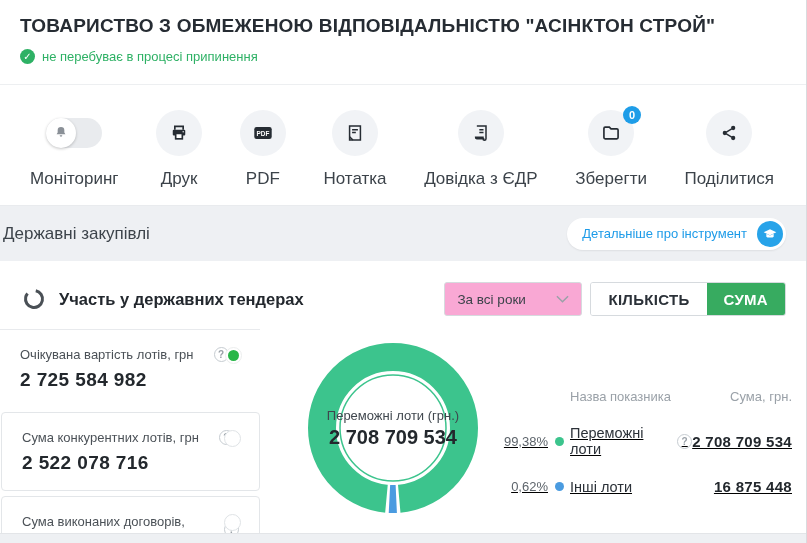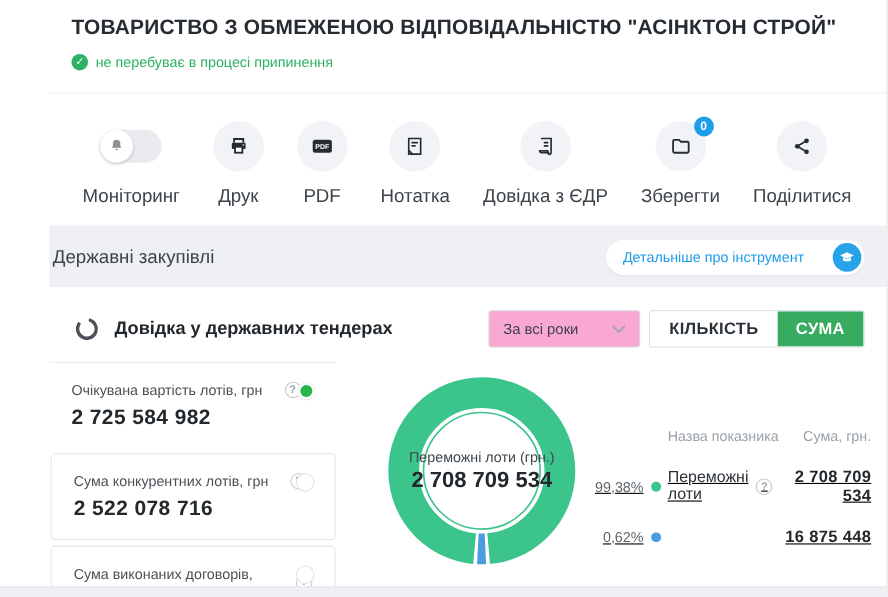--- a/index.html
+++ b/index.html
@@ -1,38 +1,38 @@
 <!DOCTYPE html>
 <html><head>
 <meta charset="utf-8">
 <style>
   * { margin:0; padding:0; box-sizing:border-box; }
   body { background:#fff; font-family:"Liberation Sans", sans-serif; }
-  .page { position:relative; width:807px; height:543px; background:#fff; overflow:hidden; border-right:1px solid #d9dbde;padding-left:45px; }
+  .page { position:relative; width:807px; height:543px; background:#fff; overflow:hidden; border-right:1px solid #d9dbde; }
 
   
   .header { height:85px; padding:15px 20px 0; border-bottom:1px solid #edeff1; }
   .title { font-size:19px; font-weight:bold; color:#262c33; letter-spacing:.2px; }
   .status { margin-top:12px; display:flex; align-items:center; gap:7px; font-size:13px; color:#2eb165; }
   .check { width:15px; height:15px; border-radius:50%; background:#2eb165; color:#fff; font-size:10px; line-height:15px; text-align:center; flex-shrink:0; }
 
   
   .toolbar { display:flex; justify-content:space-between; align-items:flex-start; padding:25px 32px 0 30px; height:121px; border-bottom:1px solid #e9ebee; }
   .tool { display:flex; flex-direction:column; align-items:center; cursor:pointer; }
   .tool-iconwrap { height:46px; display:flex; align-items:center; justify-content:center; position:relative; }
   .circle { width:46px; height:46px; border-radius:50%; background:#f1f3f6; display:flex; align-items:center; justify-content:center; color:#262c33; }
   .tool-label { margin-top:13px; font-size:17px; color:#3c434a; white-space:nowrap; }
   .toggle { width:56px; height:30px; border-radius:15px; background:#e9ebee; position:relative; }
   .knob { position:absolute; left:0; top:0; width:30px; height:30px; border-radius:50%; background:#fff; box-shadow:0 1px 3px rgba(0,0,0,.22); display:flex; align-items:center; justify-content:center; color:#8a9097; }
   .badge { position:absolute; top:-4px; right:-7px; min-width:18px; height:18px; border-radius:50%; background:#1e9de8; color:#fff; font-size:11px; line-height:18px; text-align:center; font-weight:bold; }
 
   
   .band { height:55px; background:#eef0f3; display:flex; align-items:center; justify-content:space-between; padding:0 20px 0 3px; }
   .band-title { font-size:17px; color:#3d444b; }
-  .details-btn { display:flex; align-items:center; gap:26px; background:#fff; border:none; border-radius:17px; height:32px; padding:3px 3px 3px 15px; color:#1d9be8; font-size:13px; cursor:pointer; box-shadow:0 1px 2px rgba(0,0,0,.07); font-family:inherit; }
+  .details-btn { display:flex; align-items:center; gap:10px; background:#fff; border:none; border-radius:17px; height:32px; padding:3px 3px 3px 15px; color:#1d9be8; font-size:13px; cursor:pointer; box-shadow:0 1px 2px rgba(0,0,0,.07); font-family:inherit; }
   .details-icon { width:26px; height:26px; border-radius:50%; background:#27a3e9; display:flex; align-items:center; justify-content:center; color:#fff; flex-shrink:0; }
 
   
   .row-head { display:flex; align-items:center; padding:21px 20px 0 22px; }
   .spinner { color:#4a5056; display:flex; }
   .tenders-title { font-size:16.5px; font-weight:bold; color:#23282e; margin-left:13px; }
   .controls { margin-left:auto; display:flex; gap:8px; align-items:center; }
   .select { width:138px; height:34px; background:#f9a8d4; border:1px solid #d6dade; border-radius:3px; display:flex; align-items:center; justify-content:space-between; padding:0 12px; font-size:13.5px; color:#3c434a; cursor:pointer; }
   .select .chev { color:#9aa1a8; display:flex; }
   .segmented { display:flex; height:34px; border:1px solid #d6dade; border-radius:3px; overflow:hidden; background:#fff; }
@@ -187,21 +187,21 @@
       </span>
     </button>
   </div>
 
   <div class="row-head">
     <span class="spinner">
       <svg width="24" height="24" viewBox="0 0 24 24" fill="none">
           <circle cx="12" cy="12" r="8.5" stroke="currentColor" stroke-width="3" stroke-dasharray="44 9.4" transform="rotate(-78 12 12)"></circle>
         </svg>
     </span>
-    <span class="tenders-title">Довідка у державних тендерах</span>
+    <span class="tenders-title">Участь у державних тендерах</span>
     <div class="controls">
       <div class="select">
         <span>За всі роки</span>
         <span class="chev">
           <svg width="13" height="9" viewBox="0 0 14 9" fill="none" stroke="currentColor" stroke-width="1.6">
               <path d="M1 1l6 6 6-6"></path>
             </svg>
         </span>
       </div>
       <div class="segmented">
@@ -265,20 +265,23 @@
         <span class="lt-dot" style="background:#3cc48d"></span>
         <span class="lt-name">
           <span>Переможні лоти</span>
           <span class="qmark">?</span>
         </span>
         <span class="lt-val">2 708 709 534</span>
       </div>
       <div class="lt-row">
         <span class="lt-pct">0,62%</span>
         <span class="lt-dot" style="background:#4a9be0"></span>
+        <span class="lt-name">
+          <span>Інші лоти</span>
+        </span>
         <span class="lt-val">16 875 448</span>
       </div>
     </div>
 
   </div>
 
   <div class="bottom-band"></div>
 
 </div>
 

